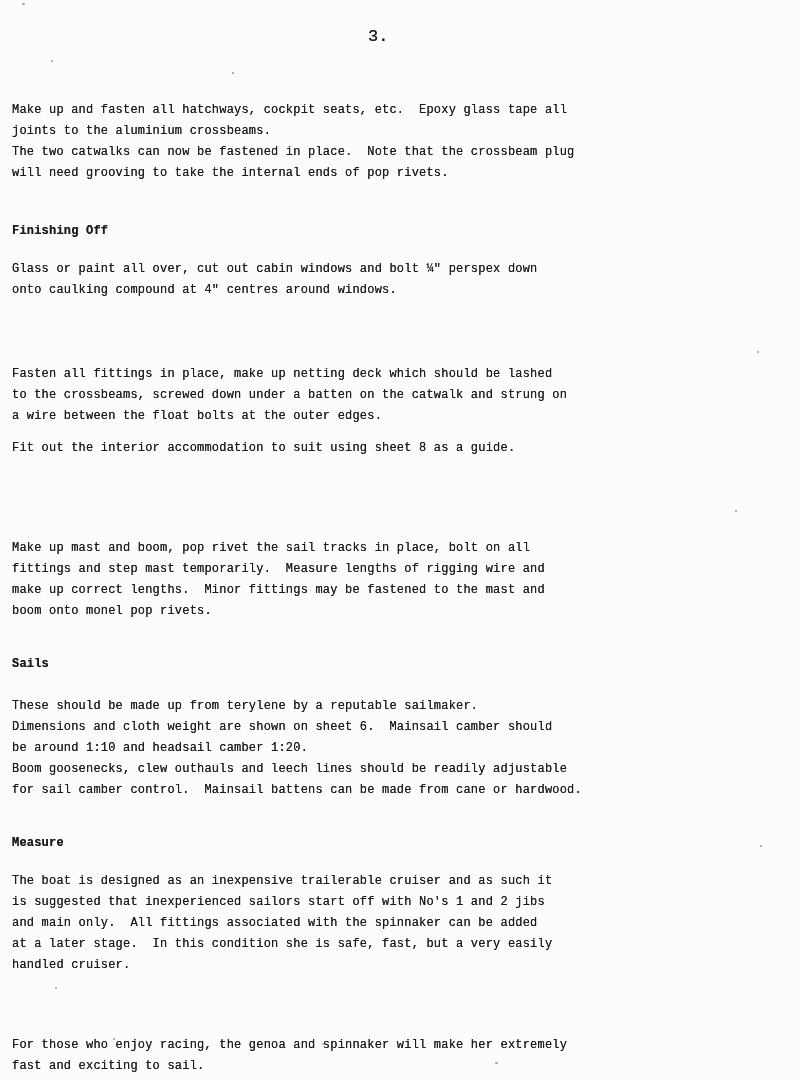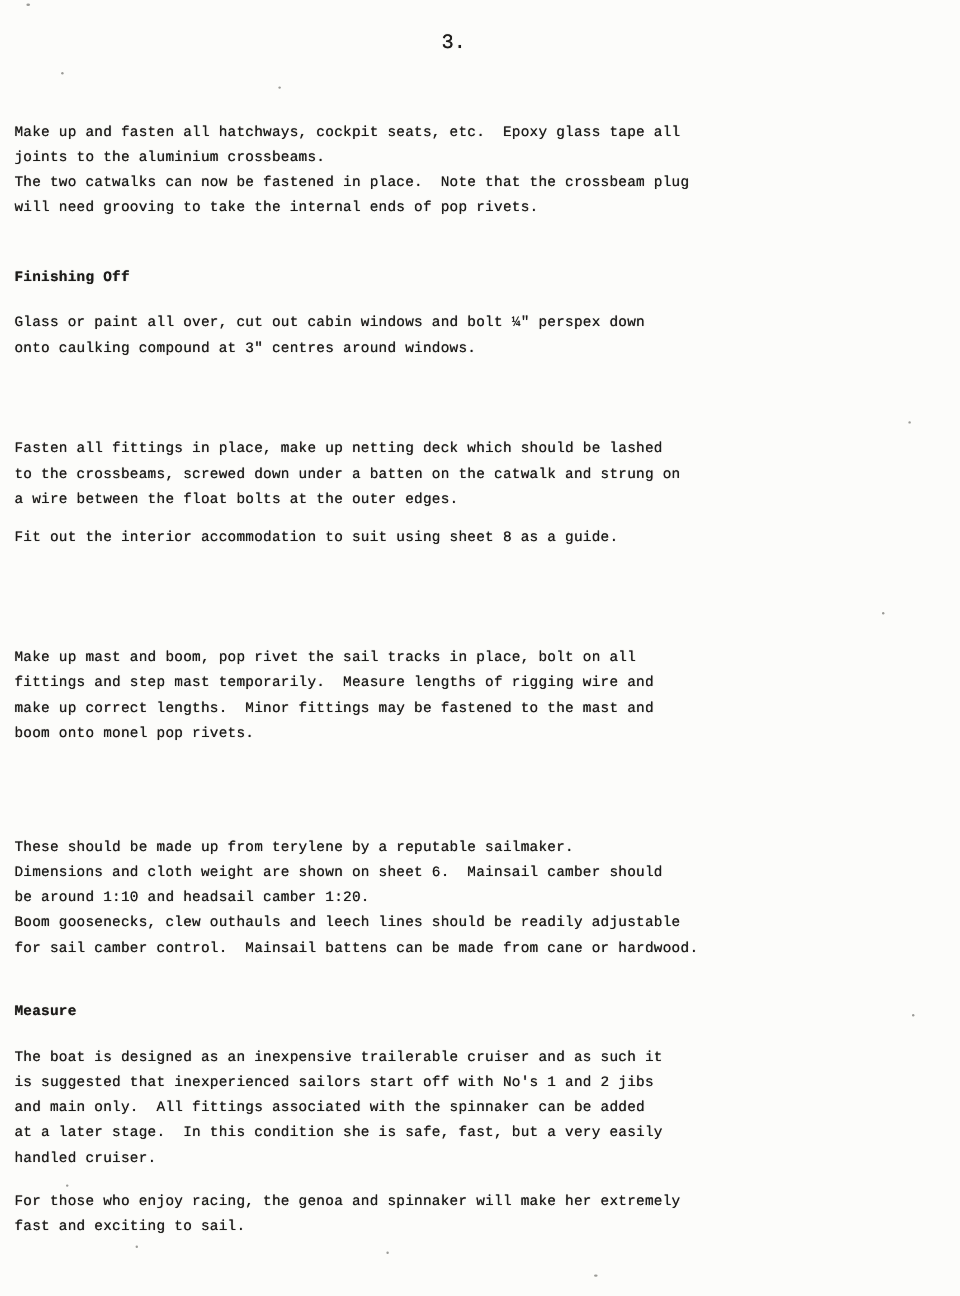--- a/index.html
+++ b/index.html
@@ -56,51 +56,52 @@
   <div class="pagenum">3.</div>
 
   <div class="block" style="top:100px">Make up and fasten all hatchways, cockpit seats, etc.  Epoxy glass tape all
 joints to the aluminium crossbeams.
 The two catwalks can now be fastened in place.  Note that the crossbeam plug
 will need grooving to take the internal ends of pop rivets.</div>
 
   <div class="block heading" style="top:221px">Finishing Off</div>
 
   <div class="block" style="top:259px">Glass or paint all over, cut out cabin windows and bolt ¼" perspex down
-onto caulking compound at 3" centres around windows.</div>
+onto caulking compound at 4" centres around windows.</div>
 
 
   <div class="block" style="top:364px">Fasten all fittings in place, make up netting deck which should be lashed
 to the crossbeams, screwed down under a batten on the catwalk and strung on
 a wire between the float bolts at the outer edges.</div>
 
   <div class="block" style="top:438px">Fit out the interior accommodation to suit using sheet 8 as a guide.</div>
 
 
   <div class="block" style="top:538px">Make up mast and boom, pop rivet the sail tracks in place, bolt on all
 fittings and step mast temporarily.  Measure lengths of rigging wire and
 make up correct lengths.  Minor fittings may be fastened to the mast and
 boom onto monel pop rivets.</div>
 
+  <div class="block heading" style="top:654px">Sails</div>
 
   <div class="block" style="top:696px">These should be made up from terylene by a reputable sailmaker.
 Dimensions and cloth weight are shown on sheet 6.  Mainsail camber should
 be around 1:10 and headsail camber 1:20.
 Boom goosenecks, clew outhauls and leech lines should be readily adjustable
 for sail camber control.  Mainsail battens can be made from cane or hardwood.</div>
 
   <div class="block heading" style="top:833px">Measure</div>
 
   <div class="block" style="top:871px">The boat is designed as an inexpensive trailerable cruiser and as such it
 is suggested that inexperienced sailors start off with No's 1 and 2 jibs
 and main only.  All fittings associated with the spinnaker can be added
 at a later stage.  In this condition she is safe, fast, but a very easily
 handled cruiser.</div>
 
-  <div class="block" style="top:991px">For those who enjoy racing, the genoa and spinnaker will make her extremely
+  <div class="block" style="top:1035px">For those who enjoy racing, the genoa and spinnaker will make her extremely
 fast and exciting to sail.</div>
 
   <div class="speck" style="left:22px;top:3px;width:3px;height:2px"></div>
   <div class="speck" style="left:51px;top:60px;width:2px;height:2px"></div>
   <div class="speck" style="left:232px;top:72px;width:2px;height:2px"></div>
   <div class="speck" style="left:757px;top:351px;width:2px;height:2px"></div>
   <div class="speck" style="left:735px;top:510px;width:2px;height:2px"></div>
   <div class="speck" style="left:760px;top:845px;width:2px;height:2px"></div>
   <div class="speck" style="left:55px;top:987px;width:2px;height:2px"></div>
   <div class="speck" style="left:113px;top:1038px;width:2px;height:2px"></div>

